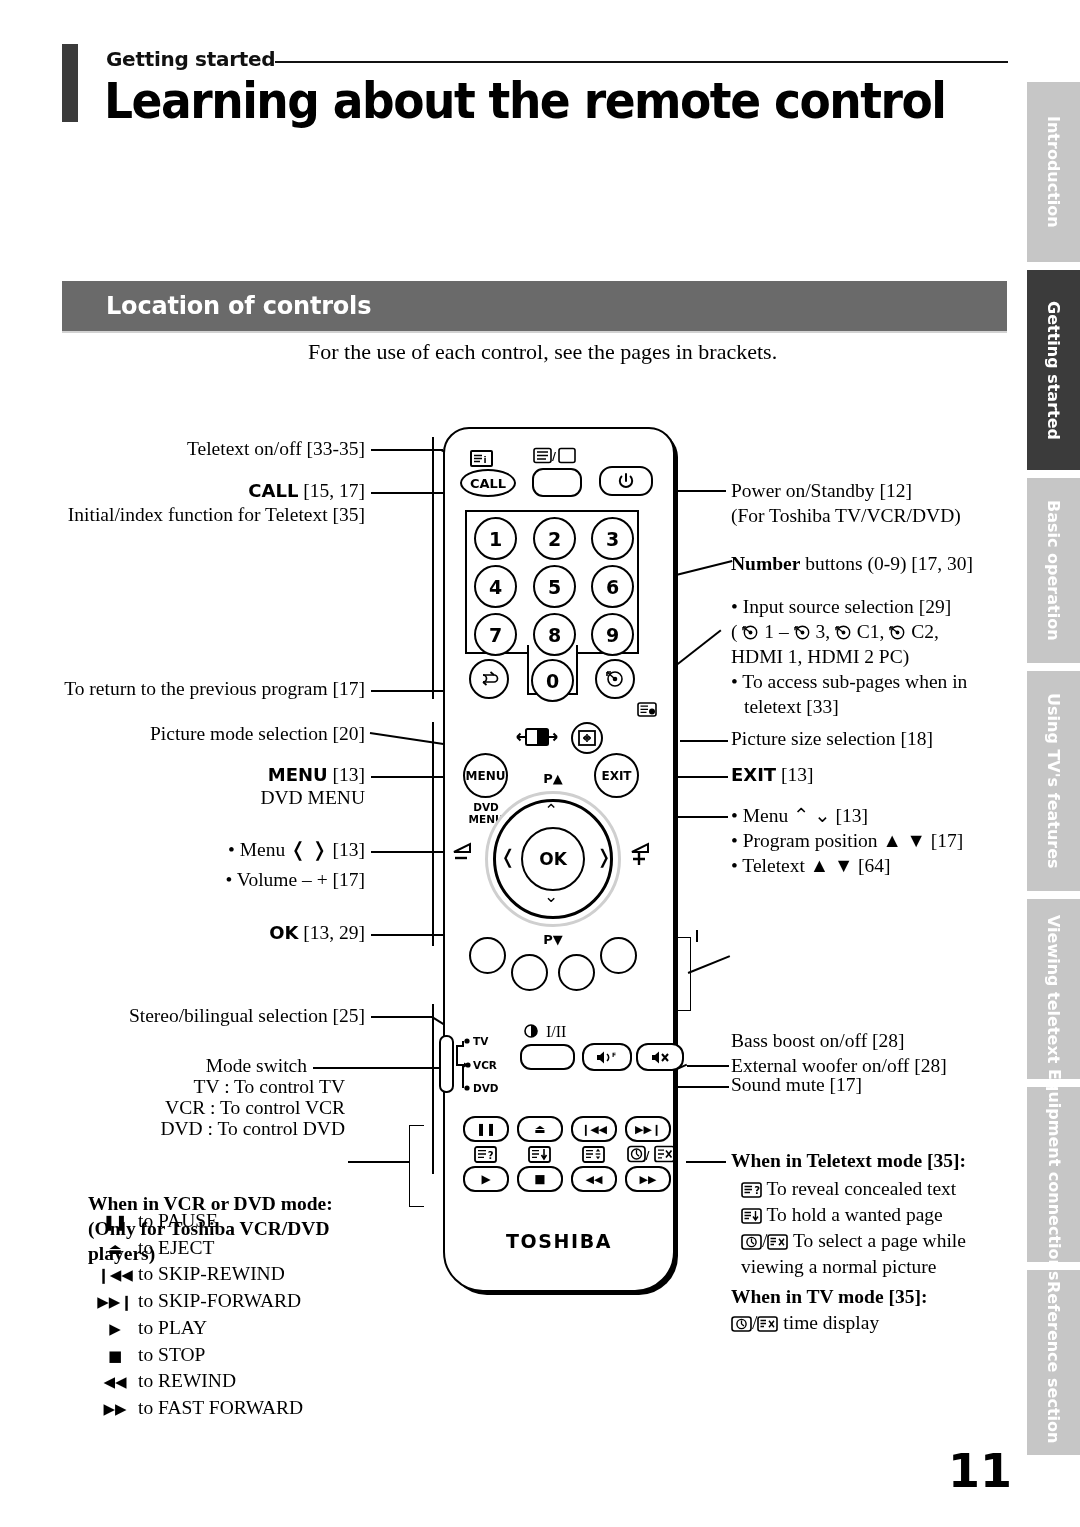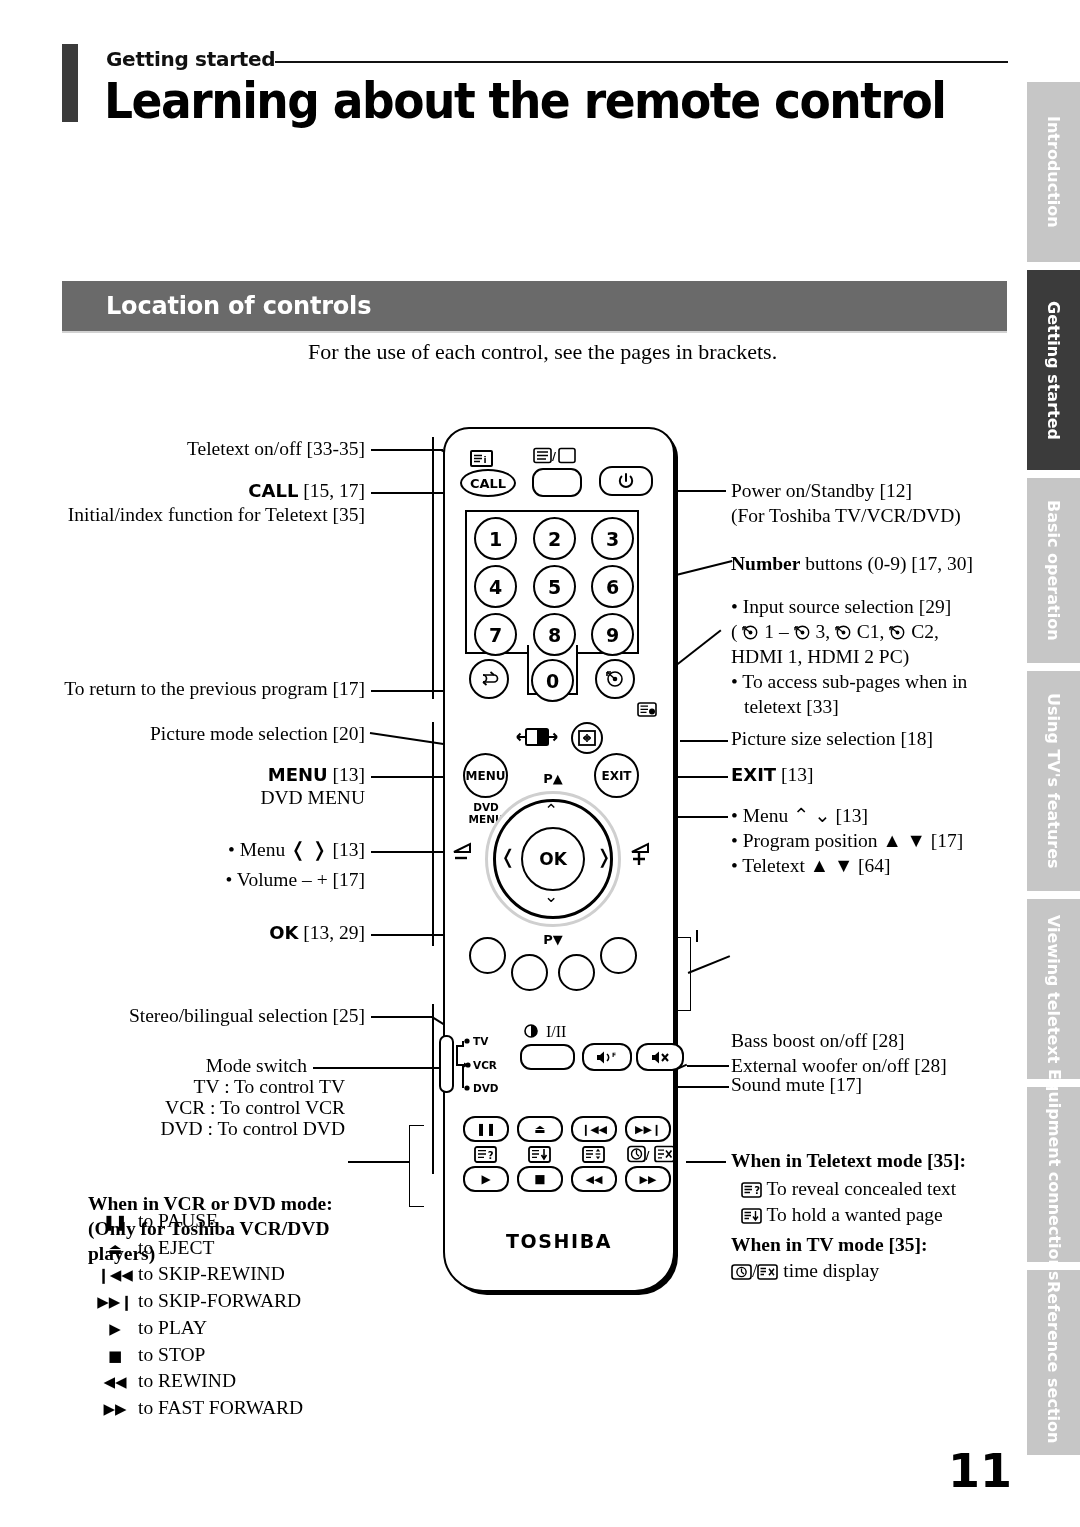--- a/index.html
+++ b/index.html
@@ -352,20 +352,33 @@
       <span>To reveal concealed text</span>
     </div>
     <div style="padding-left:10px">
       <svg width="21" height="16" viewBox="0 0 21 16" style="vertical-align:-3px">
         <rect x="1" y="1" width="19" height="14" rx="2" fill="none" stroke="#000" stroke-width="1.6"></rect>
         <path d="M3.5 4.5 H10 M3.5 7.5 H10 M3.5 10.5 H8" stroke="#000" stroke-width="1.3"></path>
         <path d="M14.5 3 V12 M12 8.5 L14.5 12 L17 8.5" stroke="#000" stroke-width="1.4" fill="none"></path>
       </svg>
       <span>To hold a wanted page</span>
     </div>
+    <div style="padding-left:10px">
+      <svg width="21" height="16" viewBox="0 0 21 16" style="vertical-align:-3px">
+        <rect x="1" y="1" width="19" height="14" rx="2.5" fill="none" stroke="#000" stroke-width="1.6"></rect>
+        <circle cx="10.5" cy="8" r="4.6" fill="none" stroke="#000" stroke-width="1.4"></circle>
+        <path d="M10.5 8 V4.4 M10.5 8 L13 10" stroke="#000" stroke-width="1.3"></path>
+      </svg><span>/</span><svg width="21" height="16" viewBox="0 0 21 16" style="vertical-align:-3px">
+        <rect x="1" y="1" width="19" height="14" rx="2" fill="none" stroke="#000" stroke-width="1.6"></rect>
+        <path d="M3.5 4.5 H9 M3.5 7.5 H9 M3.5 10.5 H7" stroke="#000" stroke-width="1.3"></path>
+        <path d="M12 4.8 L17 11.2 M17 4.8 L12 11.2" stroke="#000" stroke-width="1.5"></path>
+      </svg>
+      <span>To select a page while</span>
+      <div>viewing a normal picture</div>
+    </div>
     <div style="font-family:'Liberation Serif', serif; font-weight:bold; padding-top:4px">When in TV mode [35]:</div>
     <div>
       <svg width="21" height="16" viewBox="0 0 21 16" style="vertical-align:-3px">
         <rect x="1" y="1" width="19" height="14" rx="2.5" fill="none" stroke="#000" stroke-width="1.6"></rect>
         <circle cx="10.5" cy="8" r="4.6" fill="none" stroke="#000" stroke-width="1.4"></circle>
         <path d="M10.5 8 V4.4 M10.5 8 L13 10" stroke="#000" stroke-width="1.3"></path>
       </svg><span>/</span><svg width="21" height="16" viewBox="0 0 21 16" style="vertical-align:-3px">
         <rect x="1" y="1" width="19" height="14" rx="2" fill="none" stroke="#000" stroke-width="1.6"></rect>
         <path d="M3.5 4.5 H9 M3.5 7.5 H9 M3.5 10.5 H7" stroke="#000" stroke-width="1.3"></path>
         <path d="M12 4.8 L17 11.2 M17 4.8 L12 11.2" stroke="#000" stroke-width="1.5"></path>

